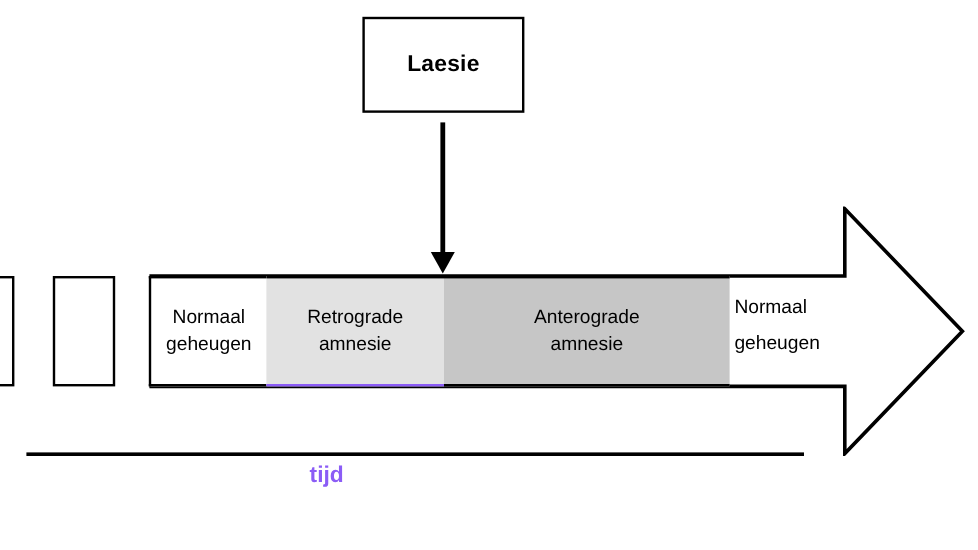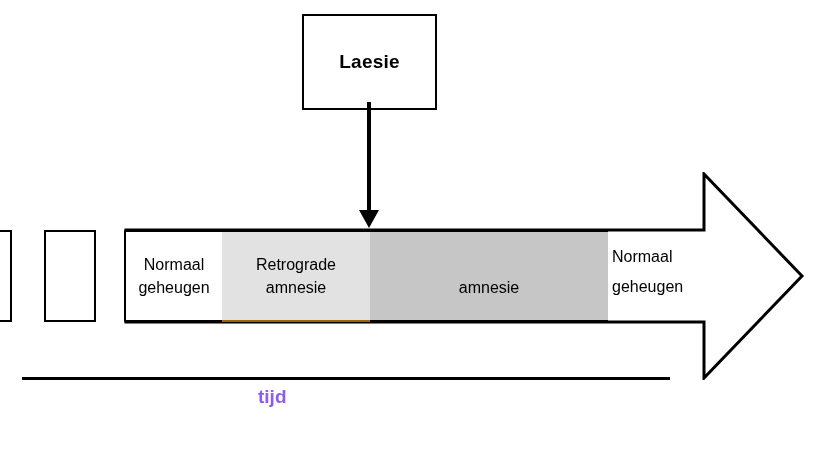--- a/index.html
+++ b/index.html
@@ -17,21 +17,21 @@
     background: #ffffff;
     overflow: hidden;
   }
 
   
   .lesion-box {
     position: absolute;
     left: 302px;
     top: 14px;
     width: 135px;
-    height: 96px;
+    height: 80px;
     border: 2px solid #000000;
     background: #ffffff;
     box-sizing: border-box;
     display: flex;
     align-items: center;
     justify-content: center;
   }
   .lesion-label {
     font-size: 19px;
     font-weight: bold;
@@ -116,21 +116,21 @@
     width: 98px;
     background: #ffffff;
     border-top: 2px solid #000000;
     border-bottom: 2px solid #000000;
     border-left: 2px solid #000000;
   }
   .seg.retrograde {
     width: 148px;
     background: #e2e2e2;
     border-top: 2px solid #000000;
-    border-bottom: 2px solid #a16207;
+    border-bottom: 2px solid #8b5cf6;
   }
   .seg.anterograde {
     width: 238px;
     background: #c6c6c6;
     border-top: 2px solid #000000;
     border-bottom: 2px solid #000000;
   }
 
   
   .normal-right {
@@ -191,21 +191,21 @@
       </span>
     </div>
     <div class="seg retrograde">
       <span>
         <span>Retrograde</span><br>
         <span>amnesie</span>
       </span>
     </div>
     <div class="seg anterograde">
       <span>
-        <br>
+        <span>Anterograde</span><br>
         <span>amnesie</span>
       </span>
     </div>
   </div>
 
   <div class="normal-right">
     <div>Normaal</div>
     <div>geheugen</div>
   </div>
 

